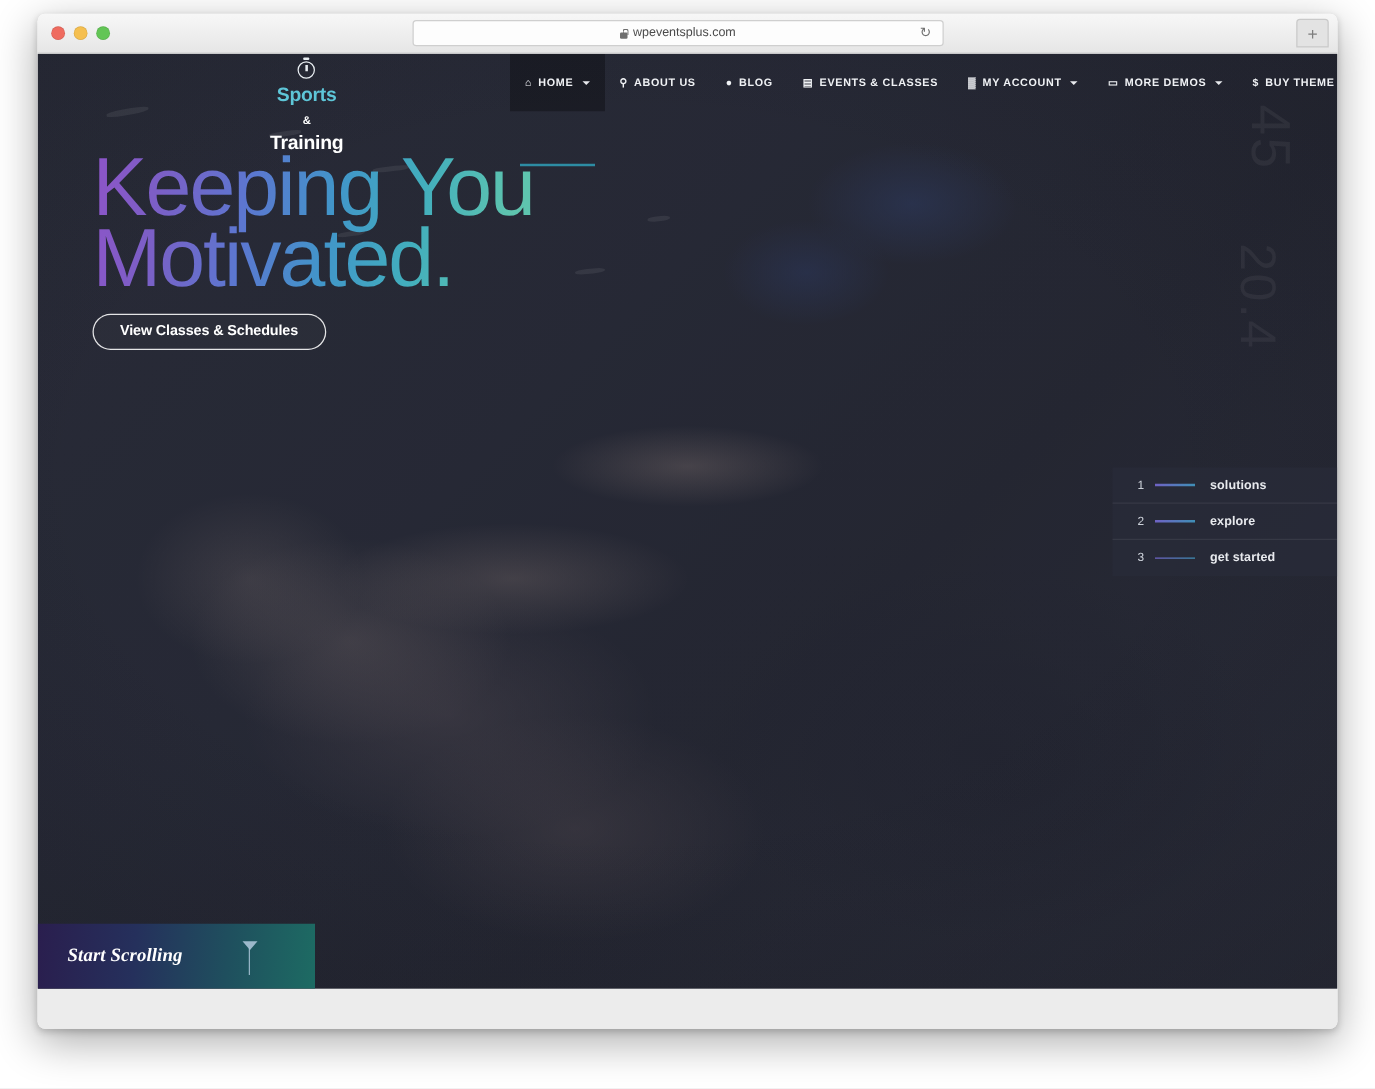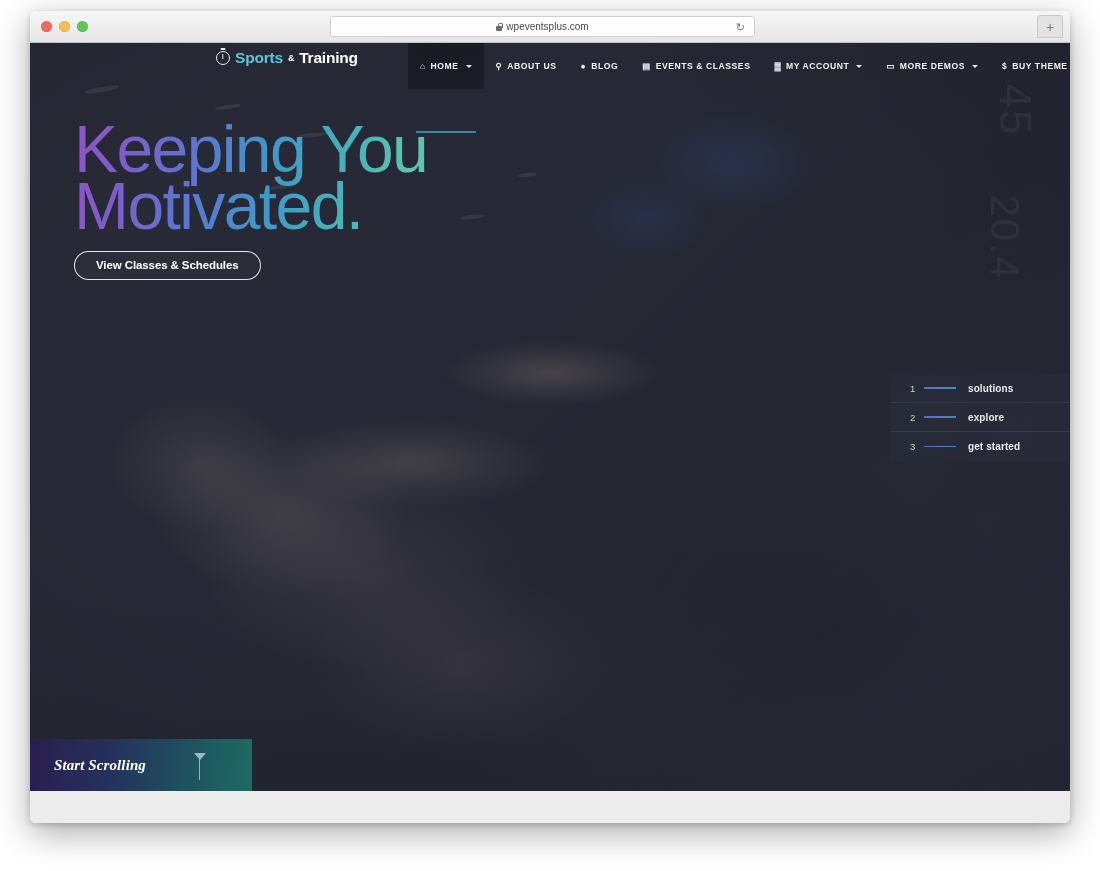--- a/index.html
+++ b/index.html
@@ -117,21 +117,21 @@
   
   .site-header{
     position:absolute; left:0; right:0; top:0;
     height:46px;
     display:flex; align-items:center;
     z-index:8;
   }
   .logo{
     position:absolute; left:186px; top:6px;
     display:flex; align-items:center; gap:5px;
-    font-size:15.5px; font-weight:700; letter-spacing:-.2px;
+    font-size:15.5px; font-weight:700; letter-spacing:-.2px;flex-direction:column;
   }
   .logo-icon{
     width:14px; height:14px; border:1.6px solid #e9eef2; border-radius:50%;
     position:relative; display:inline-block;
   }
   .logo-icon::before{
     content:""; position:absolute; left:50%; top:2px;
     width:1.4px; height:5px; background:#e9eef2; transform:translateX(-50%);
   }
   .logo-icon::after{

